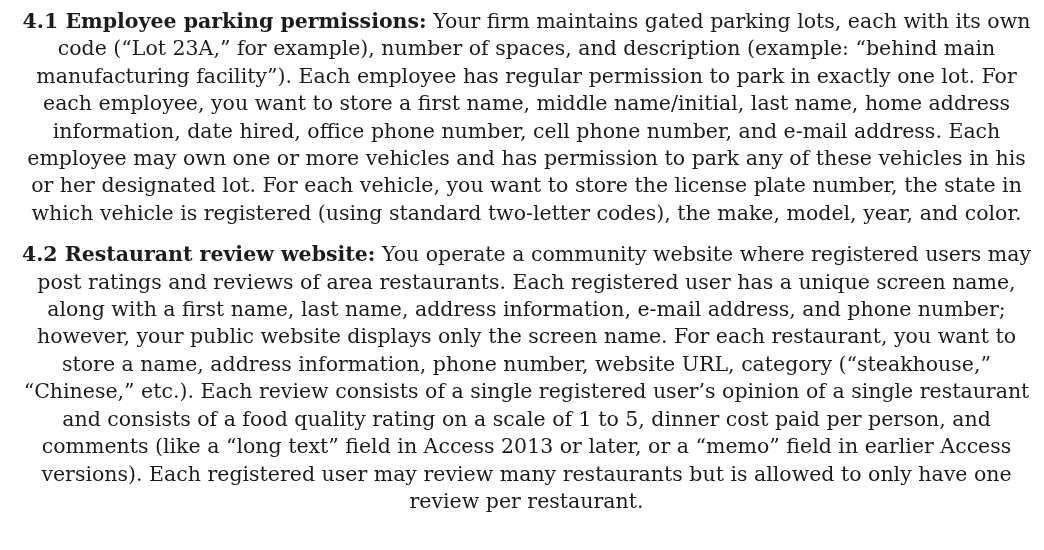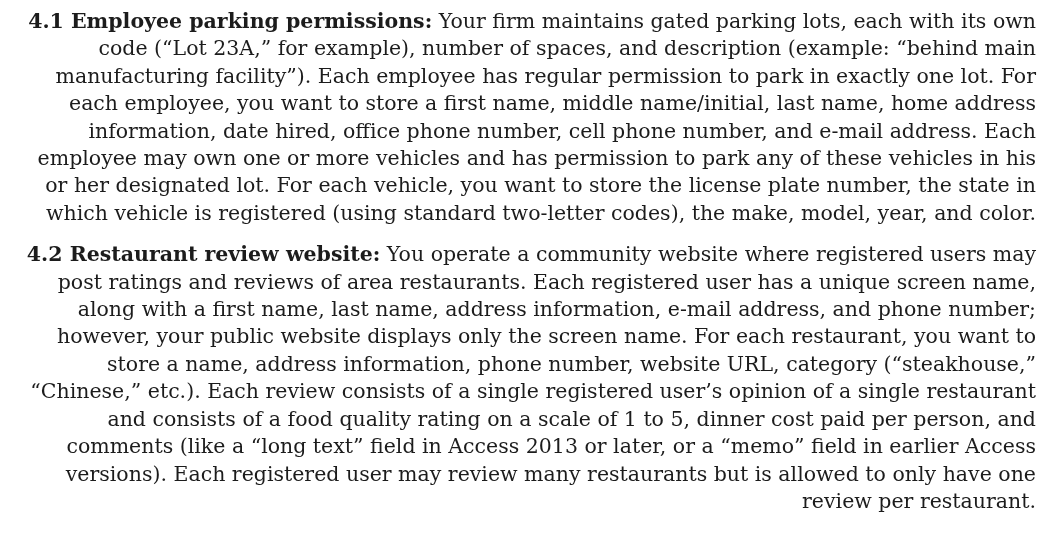--- a/index.html
+++ b/index.html
@@ -14,21 +14,21 @@
     padding: 8px 8px 0 10px;
     background: #ffffff;
     color: #1c1c1c;
     font-family: "DejaVu Serif", "Liberation Serif", serif;
     font-size: 20.5px;
     line-height: 27.4px;
     overflow: hidden;
   }
   .para {
     margin: 0 0 14px 7px;
-    text-align: right;
+    text-align: center;
   }
   .para b {
     font-weight: 700;
   }
 </style>
 </head>
 <body>
 
 <div class="doc">
   <p class="para"><b>4.1 Employee parking permissions:</b><span> Your firm maintains gated parking lots, each with its own code (“Lot 23A,” for example), number of spaces, and description (example: “behind main manufacturing facility”). Each employee has regular permission to park in exactly one lot. For each employee, you want to store a first name, middle name/initial, last name, home address information, date hired, office phone number, cell phone number, and e-mail address. Each employee may own one or more vehicles and has permission to park any of these vehicles in his or her designated lot. For each vehicle, you want to store the license plate number, the state in which vehicle is registered (using standard two-letter codes), the make, model, year, and color.</span></p>

